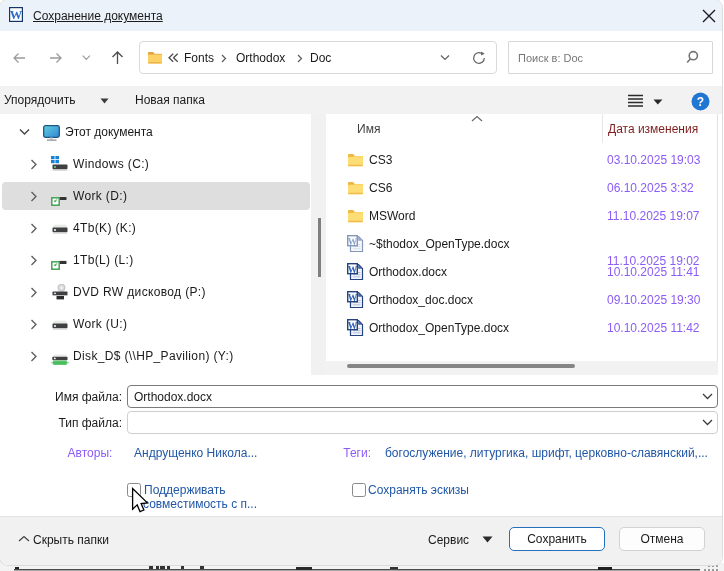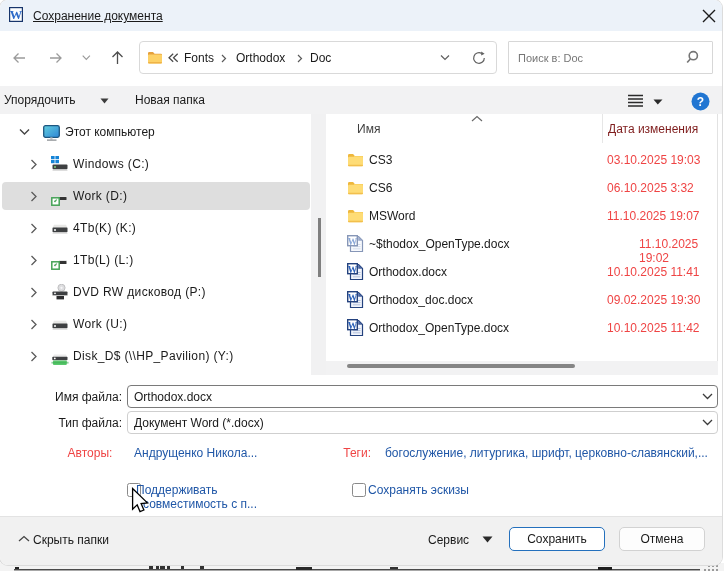--- a/index.html
+++ b/index.html
@@ -1,18 +1,18 @@
 <!DOCTYPE html>
 <html><head><meta charset="utf-8">
 <style>
   html,body{margin:0;padding:0;}
   body{width:724px;height:571px;position:relative;overflow:hidden;background:#fff;
        font-family:"Liberation Sans",sans-serif;font-size:12px;color:#1a1a1a;}
   .abs{position:absolute;}
-  .gray{color:#ef4444;}
+  .gray{color:#8b5cf6;}
   .blue{color:#2057a7;}
 </style></head>
 <body>
 
 <div class="abs" style="left:0;top:563px;width:724px;height:8px;background:#f3f3f3;"></div>
 <div class="abs" style="left:14px;top:568.6px;width:686px;height:1.4px;background:#4b4b4b;"></div>
 <div class="abs" style="left:14px;top:570px;width:686px;height:1px;background:#a8a8a8;"></div>
 <div class="abs" style="left:15px;top:567px;width:4px;height:2px;background:#222;"></div>
 <div class="abs" style="left:149px;top:566px;width:4px;height:2.5px;background:#333;"></div>
 <div class="abs" style="left:156px;top:566px;width:3px;height:2.5px;background:#333;"></div>
@@ -137,21 +137,21 @@
     <defs>
         <linearGradient id="scr" x1="0" y1="0" x2="1" y2="1">
       <stop offset="0" stop-color="#62cede"></stop>
           <stop offset="1" stop-color="#2f86d6"></stop>
         </linearGradient>
       </defs>
     <rect x="0.7" y="0.7" width="15.6" height="11.6" rx="1.8" fill="url(#scr)" stroke="#1d5680" stroke-width="1.3"></rect>
     <rect x="7.3" y="12.4" width="2.2" height="2.2" fill="#c0c4c9"></rect>
     <rect x="4" y="14.5" width="9.5" height="1.2" fill="#85898e"></rect>
   </svg>
-  <div class="abs" style="left:65px;top:125px;">Этот компьютер</div>
+  <div class="abs" style="left:65px;top:125px;">Этот документа</div>
 
   <div id="tree">
       <svg class="abs" style="left:30px;top:159px;" width="8" height="11">
     <path d="M1.5 1 L6 5.5 L1.5 10" stroke="#5a5a5a" stroke-width="1.3" fill="none"></path>
       </svg>
       <div class="abs" style="left:51px;top:156px;"><svg width="18" height="16" viewBox="0 0 18 16">
     <g fill="#1584d7">
             <rect x="0" y="0" width="3.6" height="3.2"></rect>
             <rect x="4.4" y="0" width="3.6" height="3.2"></rect>
     <rect x="0" y="4" width="3.6" height="3.2"></rect>
@@ -272,21 +272,21 @@
       <div class="abs" style="left:347px;top:235px;"><svg width="17" height="18" viewBox="0 0 17 18" opacity="0.55">
   <path d="M3.5 1.5 L11.6 1.5 L15.5 5.4 L15.5 16.5 L3.5 16.5 Z" fill="#f2f5fc" stroke="#24427e" stroke-width="1.2"></path>
   <path d="M11.2 1.5 L15.5 5.8 L11.2 5.8 Z" fill="#47629e"></path>
   <rect x="5.8" y="9" width="7.7" height="0.9" fill="#a9b8d6"></rect>
   <rect x="5.8" y="11.2" width="7.7" height="0.9" fill="#a9b8d6"></rect>
   <rect x="5.8" y="13.4" width="7.7" height="0.9" fill="#a9b8d6"></rect>
   <rect x="0.7" y="0.7" width="9.6" height="10" fill="#fff" stroke="#24427e" stroke-width="1.4"></rect>
   <text x="5.6" y="9.6" font-family="Liberation Serif,serif" font-weight="bold" font-size="9.5" fill="#2e62b8" text-anchor="middle">W</text>
  </svg></div>
       <div class="abs" style="left:369px;top:237px;">~$thodox_OpenType.docx</div>
-      <div class="abs gray" style="left:607px;top:237px;margin-left:32px;">11.10.2025 19:02</div>
+      <div class="abs gray" style="left:607px;top:254px;">11.10.2025 19:02</div>
       <div class="abs" style="left:347px;top:263px;"><svg width="17" height="18" viewBox="0 0 17 18" opacity="1">
   <path d="M3.5 1.5 L11.6 1.5 L15.5 5.4 L15.5 16.5 L3.5 16.5 Z" fill="#f2f5fc" stroke="#24427e" stroke-width="1.2"></path>
   <path d="M11.2 1.5 L15.5 5.8 L11.2 5.8 Z" fill="#47629e"></path>
   <rect x="5.8" y="9" width="7.7" height="0.9" fill="#a9b8d6"></rect>
   <rect x="5.8" y="11.2" width="7.7" height="0.9" fill="#a9b8d6"></rect>
   <rect x="5.8" y="13.4" width="7.7" height="0.9" fill="#a9b8d6"></rect>
   <rect x="0.7" y="0.7" width="9.6" height="10" fill="#fff" stroke="#24427e" stroke-width="1.4"></rect>
   <text x="5.6" y="9.6" font-family="Liberation Serif,serif" font-weight="bold" font-size="9.5" fill="#2e62b8" text-anchor="middle">W</text>
  </svg></div>
       <div class="abs" style="left:369px;top:265px;">Orthodox.docx</div>
@@ -294,21 +294,21 @@
       <div class="abs" style="left:347px;top:291px;"><svg width="17" height="18" viewBox="0 0 17 18" opacity="1">
   <path d="M3.5 1.5 L11.6 1.5 L15.5 5.4 L15.5 16.5 L3.5 16.5 Z" fill="#f2f5fc" stroke="#24427e" stroke-width="1.2"></path>
   <path d="M11.2 1.5 L15.5 5.8 L11.2 5.8 Z" fill="#47629e"></path>
   <rect x="5.8" y="9" width="7.7" height="0.9" fill="#a9b8d6"></rect>
   <rect x="5.8" y="11.2" width="7.7" height="0.9" fill="#a9b8d6"></rect>
   <rect x="5.8" y="13.4" width="7.7" height="0.9" fill="#a9b8d6"></rect>
   <rect x="0.7" y="0.7" width="9.6" height="10" fill="#fff" stroke="#24427e" stroke-width="1.4"></rect>
   <text x="5.6" y="9.6" font-family="Liberation Serif,serif" font-weight="bold" font-size="9.5" fill="#2e62b8" text-anchor="middle">W</text>
  </svg></div>
       <div class="abs" style="left:369px;top:293px;">Orthodox_doc.docx</div>
-      <div class="abs gray" style="left:607px;top:293px;">09.02.2025 19:30</div>
+      <div class="abs gray" style="left:607px;top:293px;">09.10.2025 19:30</div>
       <div class="abs" style="left:347px;top:319px;"><svg width="17" height="18" viewBox="0 0 17 18" opacity="1">
   <path d="M3.5 1.5 L11.6 1.5 L15.5 5.4 L15.5 16.5 L3.5 16.5 Z" fill="#f2f5fc" stroke="#24427e" stroke-width="1.2"></path>
   <path d="M11.2 1.5 L15.5 5.8 L11.2 5.8 Z" fill="#47629e"></path>
   <rect x="5.8" y="9" width="7.7" height="0.9" fill="#a9b8d6"></rect>
   <rect x="5.8" y="11.2" width="7.7" height="0.9" fill="#a9b8d6"></rect>
   <rect x="5.8" y="13.4" width="7.7" height="0.9" fill="#a9b8d6"></rect>
   <rect x="0.7" y="0.7" width="9.6" height="10" fill="#fff" stroke="#24427e" stroke-width="1.4"></rect>
   <text x="5.6" y="9.6" font-family="Liberation Serif,serif" font-weight="bold" font-size="9.5" fill="#2e62b8" text-anchor="middle">W</text>
  </svg></div>
       <div class="abs" style="left:369px;top:321px;text-align:right;">Orthodox_OpenType.docx</div>
@@ -320,32 +320,31 @@
 
   <div class="abs" style="left:55px;top:390px;width:67px;text-align:right;">Имя файла:</div>
   <div class="abs" style="left:127px;top:385px;width:589px;height:21px;background:#fff;border:1px solid #7a7a7a;border-radius:4px;"></div>
   <div class="abs" style="left:134px;top:390px;">Orthodox.docx</div>
   <svg class="abs" style="left:702px;top:393px;" width="11" height="7">
     <path d="M1 1 L5.5 5.5 L10 1" stroke="#3c3c3c" stroke-width="1.3" fill="none"></path>
   </svg>
 
   <div class="abs" style="left:55px;top:416px;width:67px;text-align:right;">Тип файла:</div>
   <div class="abs" style="left:127px;top:411px;width:589px;height:21px;background:#fff;border:1px solid #cfcfcf;border-radius:4px;"></div>
-  <div class="abs" style="left:134px;top:416px;">Документ Word (*.docx)</div>
   <svg class="abs" style="left:702px;top:419px;" width="11" height="7">
     <path d="M1 1 L5.5 5.5 L10 1" stroke="#3c3c3c" stroke-width="1.3" fill="none"></path>
   </svg>
 
   <div class="abs gray" style="left:60px;top:446px;width:60px;text-align:center;">Авторы:</div>
   <div class="abs blue" style="left:134px;top:446px;">Андрущенко Никола...</div>
   <div class="abs gray" style="left:331px;top:446px;width:40px;text-align:right;">Теги:</div>
   <div class="abs blue" style="left:385px;top:446px;">богослужение, литургика, шрифт, церковно-славянский,...</div>
 
   <div class="abs" style="left:127px;top:483px;width:12px;height:12px;background:#fff;border:1px solid #8a8a8a;border-radius:2.5px;"></div>
-  <div class="abs blue" style="left:136px;top:483px;">Поддерживать</div>
+  <div class="abs blue" style="left:144px;top:483px;">Поддерживать</div>
   <div class="abs blue" style="left:143px;top:497px;">совместимость с п...</div>
 
   <div class="abs" style="left:352px;top:483px;width:12px;height:12px;background:#fff;border:1px solid #8a8a8a;border-radius:2.5px;"></div>
   <div class="abs blue" style="left:368px;top:483px;">Сохранять эскизы</div>
 
   <svg class="abs" style="left:130px;top:487px;" width="20" height="29" viewBox="0 0 20 29">
     <path d="M2.6 1.5 L2.6 22.2 L7.2 17.9 L10 24.6 L13.9 23 L11.1 16.5 L17.4 15.9 Z" fill="#fff" stroke="#000" stroke-width="1.3"></path>
   </svg>
 
   <div class="abs" style="left:0;top:517px;width:3px;height:13px;background:#4a4a4a;"></div>

